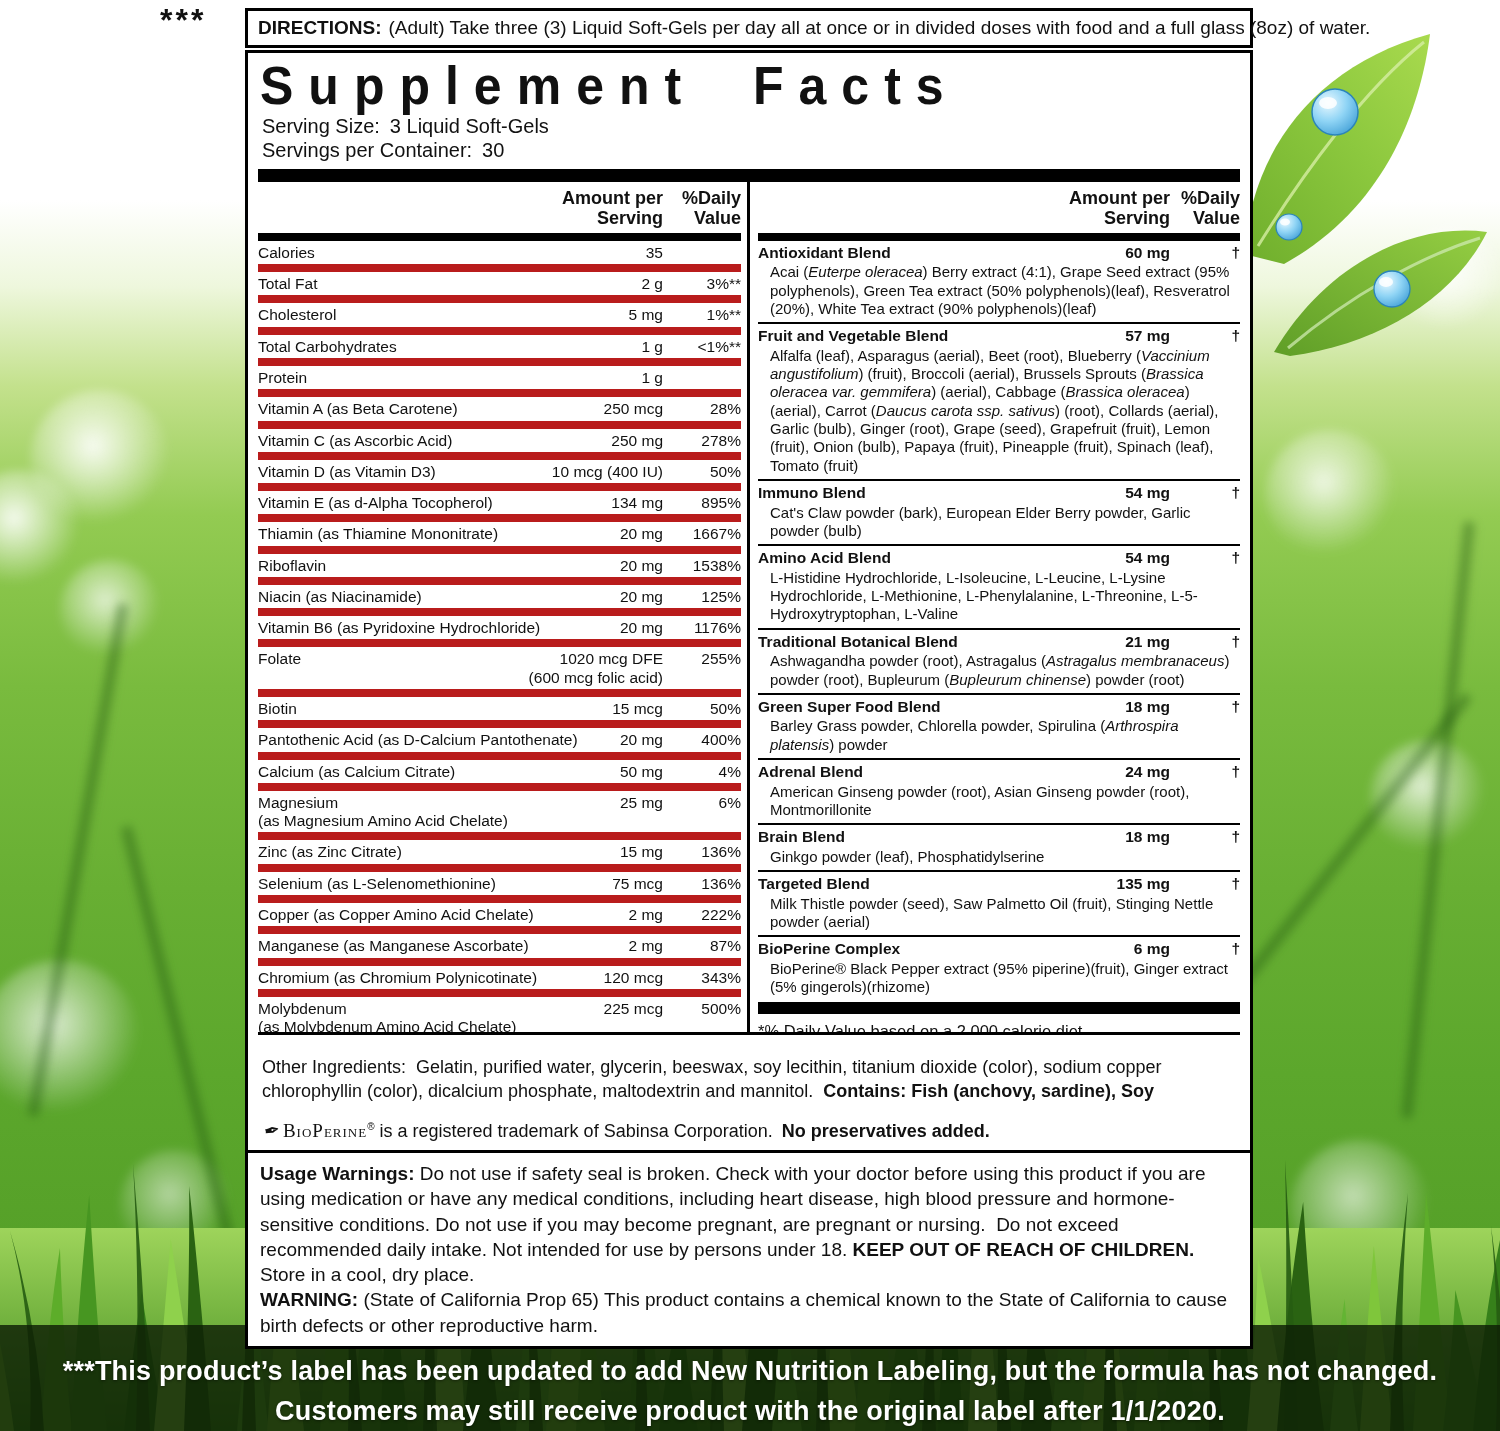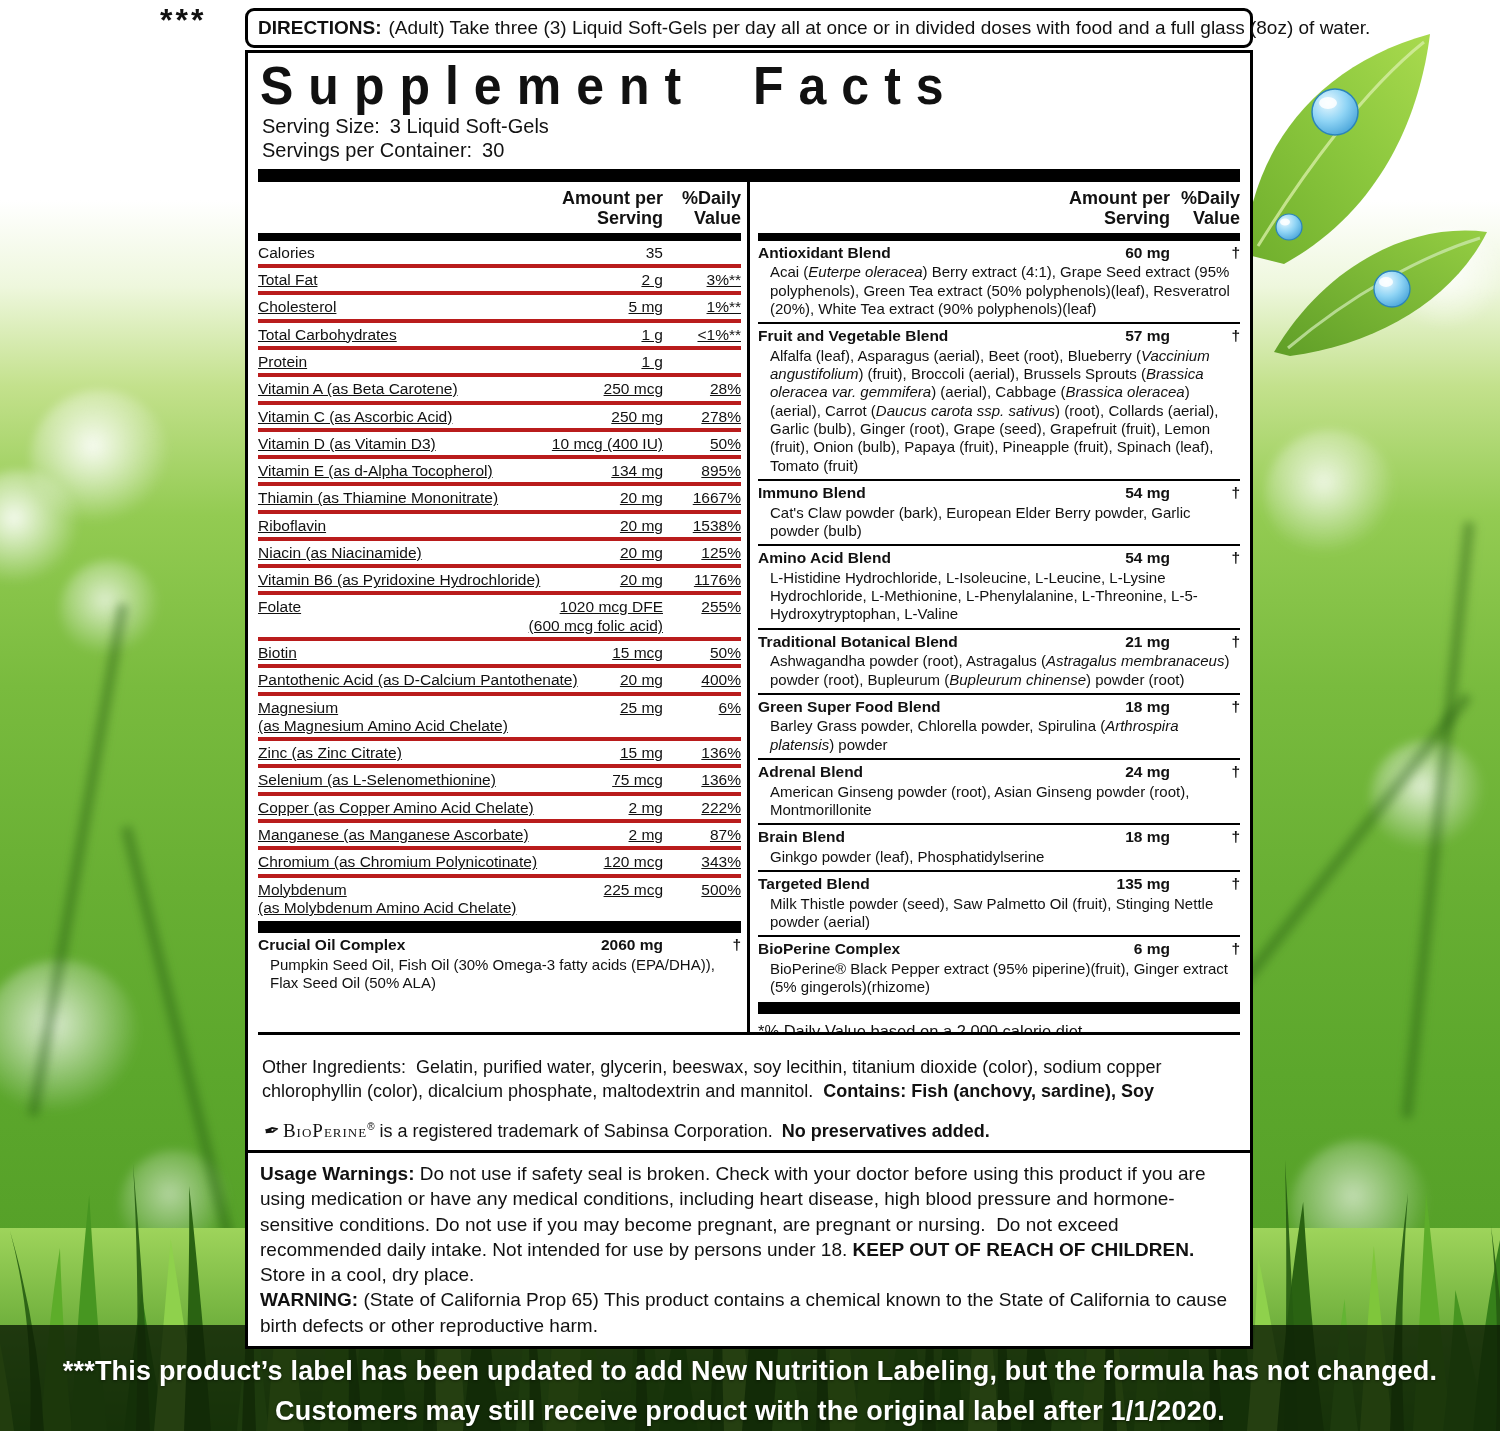--- a/index.html
+++ b/index.html
@@ -28,21 +28,21 @@
     background:var(--band-bg, rgba(13,31,5,.82));display:flex;flex-direction:column;
     align-items:center;justify-content:center;gap:9px;}
   .band div{color:var(--band-text,#fff);font-size:27px;font-weight:700;letter-spacing:.2px;
     text-shadow:0 1px 3px rgba(0,0,0,.45);}
 
   
   .labelbox{position:absolute;left:245px;width:1008px;background:#fff;border:3px solid #000;
     box-sizing:border-box;z-index:4;}
   .asterisks{position:absolute;left:160px;top:2px;z-index:4;font-size:32px;font-weight:700;letter-spacing:3px;}
 
-  .directions-box{top:8px;height:40px;display:flex;align-items:center;padding:0 10px;font-size:19px;white-space:nowrap;border-radius:9px;}
+  .directions-box{top:8px;height:40px;display:flex;align-items:center;padding:0 10px;font-size:19px;white-space:nowrap;}
   .directions-box b{margin-right:7px;}
 
   .main-box{top:50px;min-height:1088px;padding:0 10px 12px 10px;}
   .sf-title{font-size:50px;font-weight:700;letter-spacing:15px;word-spacing:28px;line-height:1.02;
     transform:scaleY(1.07);transform-origin:left top;margin:6px 0 4px 2px;white-space:nowrap;}
   .serving{font-size:20px;line-height:1.22;margin-left:4px;}
   .serving .gap{display:inline-block;width:10px;}
   .bar-full{height:13px;background:#000;margin-top:6px;}
 
   .columns{display:flex;height:850px;overflow:hidden;border-bottom:3px solid #000;}
@@ -50,21 +50,21 @@
   .col-left{flex:0 0 489px;padding-right:6px;}
   .col-right{flex:1 1 auto;border-left:3px solid #000;padding-left:8px;}
   .col-header{display:flex;justify-content:flex-end;font-weight:700;font-size:18px;line-height:1.14;
     padding:6px 0 4px 0;text-align:right;}
   .h-dv{width:78px;}
   .col-right .h-dv{width:70px;}
   .h-amt{margin-right:0;}
   .bar-col{height:8px;background:#000;}
 
   .nrow{display:flex;align-items:flex-start;padding:3px 0 2px 0;font-size:15.5px;line-height:1.18;}
-  .nrow + .nrow{border-top:4px solid #b91c1c;text-decoration:underline;}
+  .nrow + .nrow{border-top:8px solid #b91c1c;}
   .n-name{flex:1 1 auto;white-space:nowrap;overflow:hidden;padding-right:4px;}
   .n-amt{flex:0 0 auto;text-align:right;white-space:nowrap;}
   .n-dv{flex:0 0 78px;text-align:right;white-space:nowrap;}
   .bar-thick{height:12px;background:#000;margin:2px 0 0 0;}
 
   .blend{padding:3px 0 4px 0;font-size:15.5px;line-height:1.2;}
   #blend-rows .blend + .blend{border-top:2.5px solid #000;}
   .b-head{display:flex;align-items:flex-start;font-weight:700;}
   .b-name{flex:1 1 auto;padding-right:4px;}
   .b-amt{flex:0 0 auto;text-align:right;white-space:nowrap;}
@@ -389,20 +389,29 @@
   <div class="nrow">
     <div class="n-name">
                 <div class="l1">Pantothenic Acid (as D-Calcium Pantothenate)</div>
               </div>
     <div class="n-amt">
                 <div class="l1">20 mg</div>
               </div>
     <div class="n-dv">400%</div>
   </div>
 
+  <div class="nrow">
+    <div class="n-name">
+                <div class="l1">Calcium (as Calcium Citrate)</div>
+              </div>
+    <div class="n-amt">
+                <div class="l1">50 mg</div>
+              </div>
+    <div class="n-dv">4%</div>
+  </div>
 
   <div class="nrow">
     <div class="n-name">
                 <div class="l1">Magnesium</div>
                 <div class="l2">(as Magnesium Amino Acid Chelate)</div>
               </div>
     <div class="n-amt">
                 <div class="l1">25 mg</div>
               </div>
     <div class="n-dv">6%</div>

